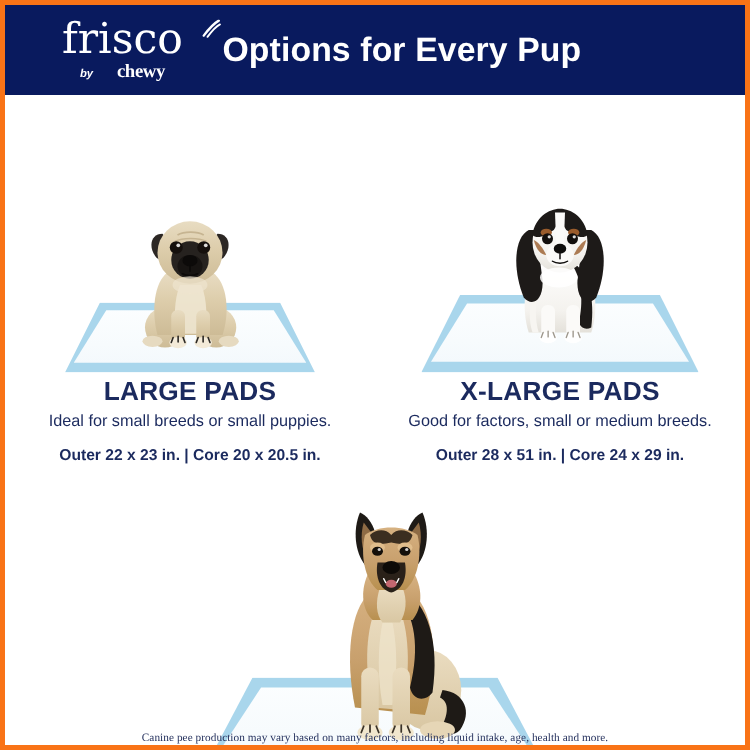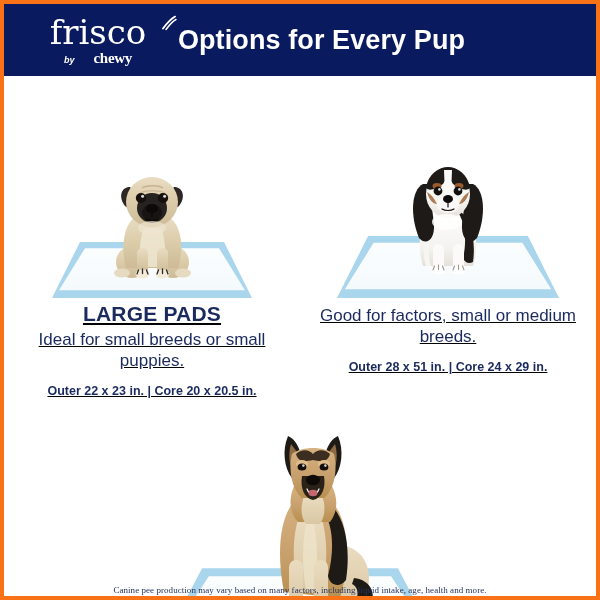--- a/index.html
+++ b/index.html
@@ -177,40 +177,40 @@
   .caption-title {
     font-size: 21px;
     font-weight: 700;
     color: #1b2a5e;
     letter-spacing: 0.2px;
     line-height: 1.15;
   }
 
   .caption-desc {
     margin-top: 3px;
-    font-size: 17px;
+    font-size: 13px;
     font-weight: 400;
     color: #1b2a5e;
     line-height: 1.25;
   }
 
   .caption-dims {
     margin-top: 12px;
     font-size: 12.5px;
     font-weight: 700;
     color: #1b2a5e;
     line-height: 1.25;
   }
 
   .top-captions {
     display: flex;
     width: 100%;
     margin-top: 4px;
   }
-  .top-captions > .caption { width: 50%; text-decoration: underline; }
+  .top-captions > .caption { width: 50%; }
 
   .giant-block {
     position: relative;
     margin-top: 6px;
   }
 
   
   .footer-note {
     position: absolute;
     left: 0;
@@ -374,20 +374,21 @@
 
     <div class="top-captions">
 
       <div class="caption">
         <div class="caption-title">LARGE PADS</div>
         <div class="caption-desc">Ideal for small breeds or small puppies.</div>
         <div class="caption-dims">Outer 22 x 23 in. | Core 20 x 20.5 in.</div>
       </div>
 
       <div class="caption">
+        <div class="caption-title">X-LARGE PADS</div>
         <div class="caption-desc">Good for factors, small or medium breeds.</div>
         <div class="caption-dims">Outer 28 x 51 in. | Core 24 x 29 in.</div>
       </div>
     </div>
 
     <div class="giant-block">
 
       <div class="scene-giant" style="position:relative;height:235px;">
 
         <div class="pad pad-giant">

